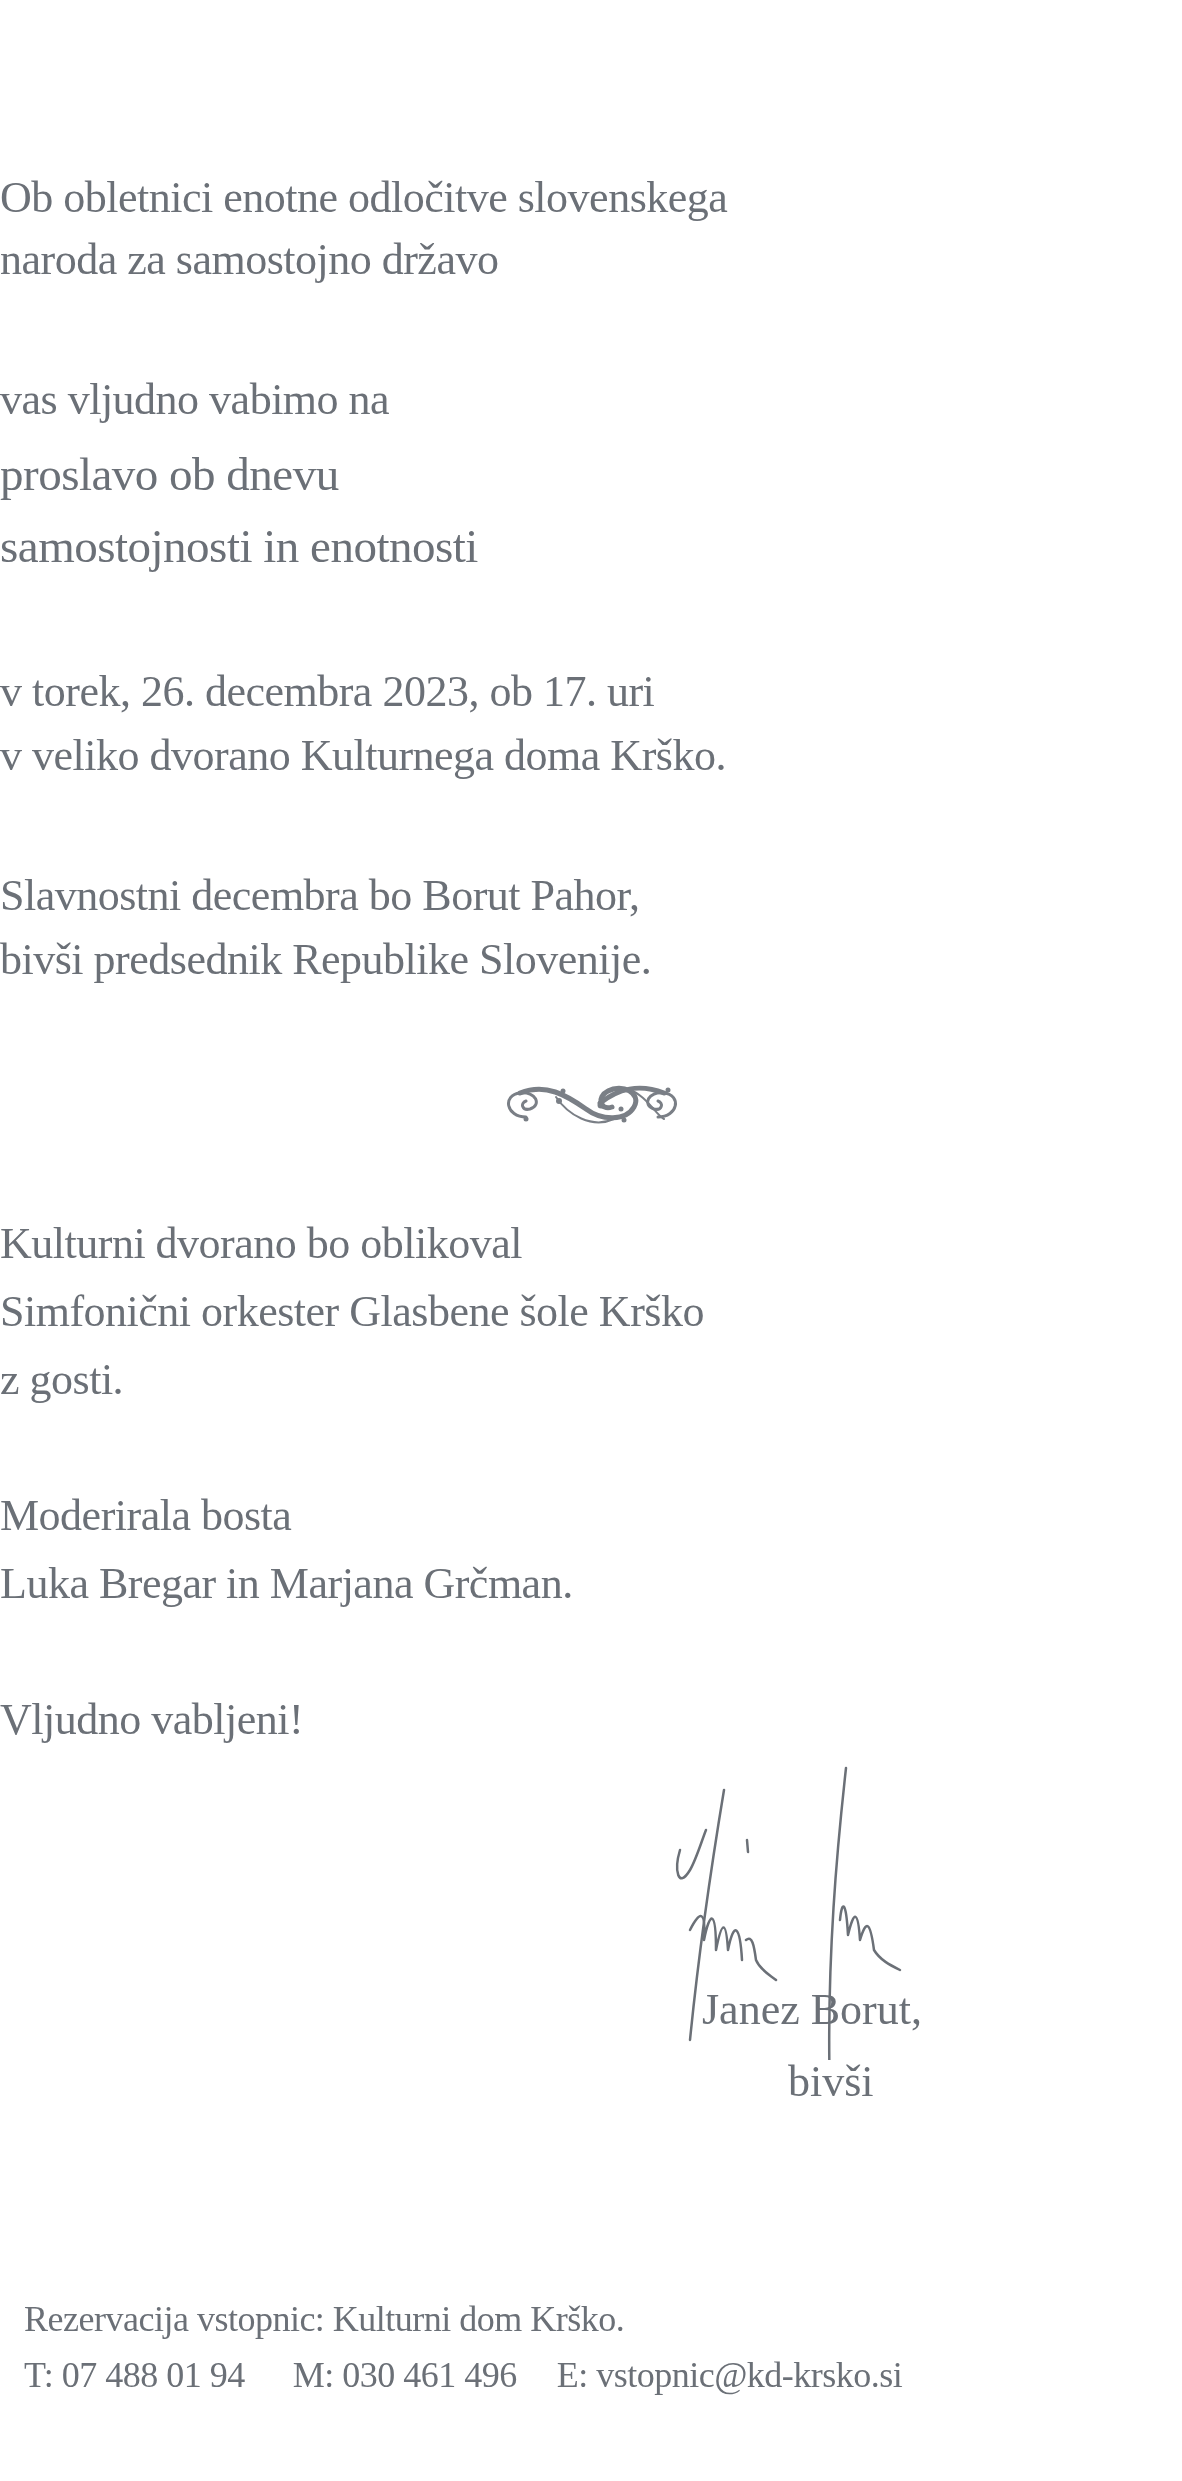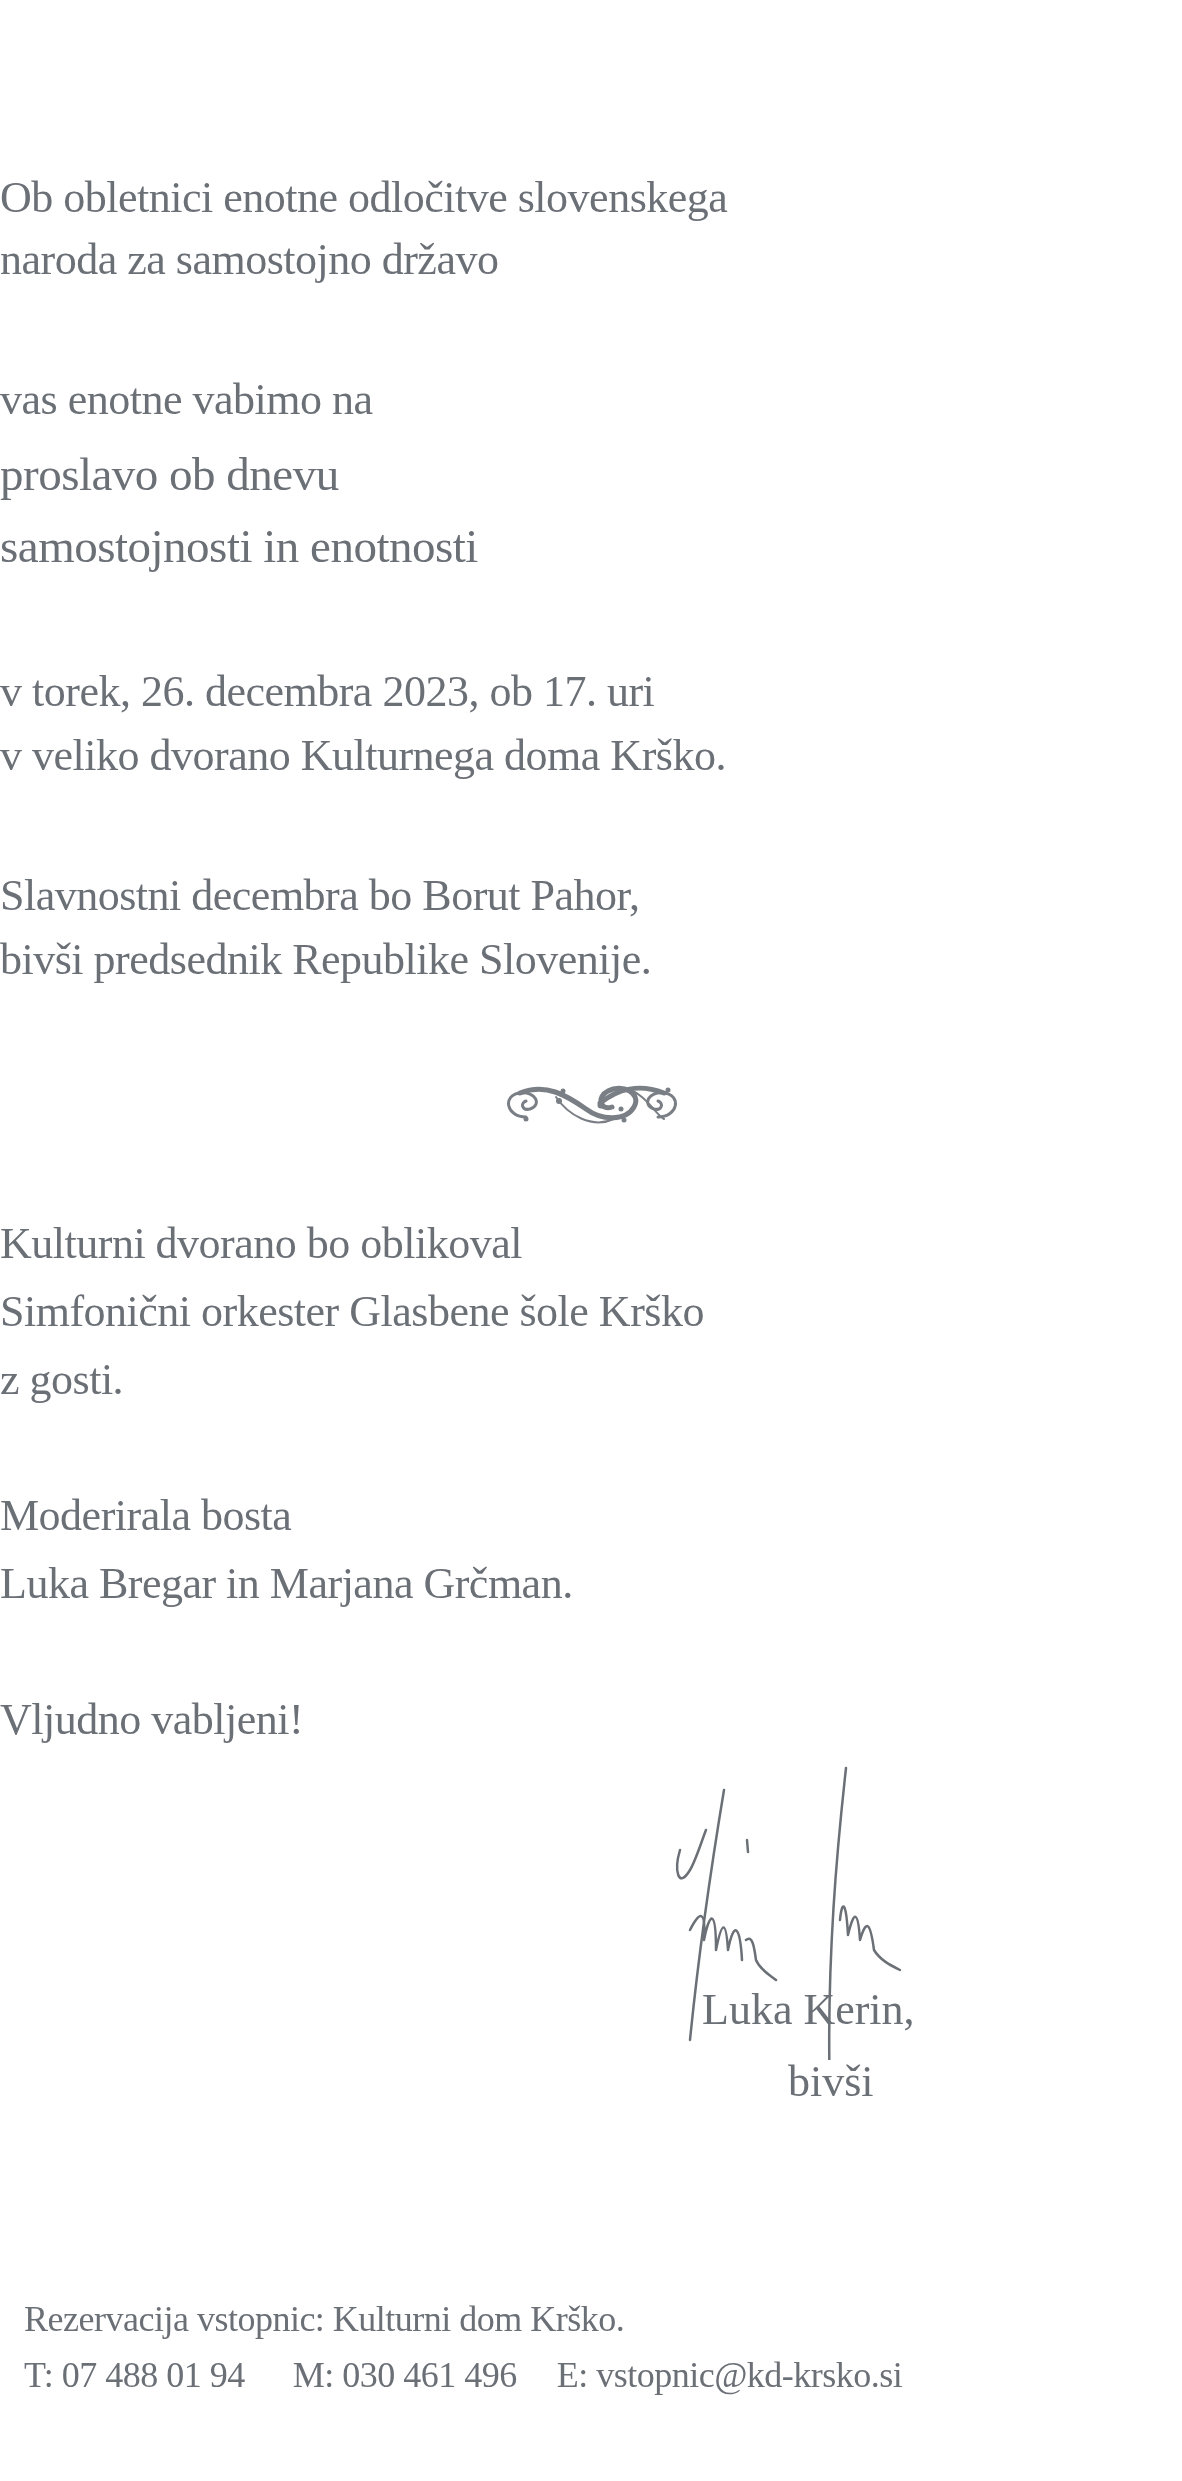--- a/index.html
+++ b/index.html
@@ -14,21 +14,21 @@
   .sig-name { position: absolute; font-size: 44px; line-height: 60px; white-space: nowrap; }
 </style>
 </head>
 <body>
 
 <div>
 
   <div class="line" style="top:168px">Ob obletnici enotne odločitve slovenskega</div>
   <div class="line" style="top:230px">naroda za samostojno državo</div>
 
-  <div class="line" style="top:370px">vas enotne vabimo na</div>
+  <div class="line" style="top:370px">vas vljudno vabimo na</div>
   <div class="line bold" style="top:444px">proslavo ob dnevu</div>
   <div class="line bold" style="top:516px">samostojnosti in enotnosti</div>
 
   <div class="line" style="top:662px">v torek, 26. decembra 2023, ob 17. uri</div>
   <div class="line" style="top:726px">v veliko dvorano Kulturnega doma Krško.</div>
 
   <div class="line" style="top:866px">Slavnostni decembra bo Borut Pahor,</div>
   <div class="line" style="top:930px">bivši predsednik Republike Slovenije.</div>
 
   <svg class="ornament" viewBox="0 0 192 60">
@@ -64,21 +64,21 @@
     <g fill="none" stroke="#6b7077" stroke-width="2.5" stroke-linecap="round" stroke-linejoin="round">
       <path d="M54 30 C44 90 30 180 20 280"></path>
       <path d="M10 90 C4 110 8 130 20 110 C26 100 32 80 36 70"></path>
       <path d="M20 170 C30 150 36 150 34 180 C40 150 46 150 46 190 C52 160 56 160 58 190 C64 160 70 165 72 200"></path>
       <path d="M76 180 C82 175 84 185 86 200 C90 210 100 215 106 220"></path>
       <path d="M77 80 L78 92"></path>
       <path d="M176 8 C168 80 156 200 160 335"></path>
       <path d="M170 160 C172 140 176 140 178 175 C184 150 188 150 190 180 C196 160 200 160 204 190 C210 200 220 205 230 210"></path>
     </g>
   </svg>
-  <div class="sig-name" style="left:702px; top:1980px">Luka Kerin,</div>
+  <div class="sig-name" style="left:702px; top:1980px">Janez Borut,</div>
   <div class="sig-name" style="left:788px; top:2052px">bivši</div>
 
   <div class="line small" style="top:2294px">Rezervacija vstopnic: Kulturni dom Krško.</div>
   <div class="line small" style="top:2350px">
     <span>T: 07 488 01 94</span><span style="display:inline-block;width:48px"></span><span>M: 030 461 496</span><span style="display:inline-block;width:40px"></span><span>E: vstopnic@kd-krsko.si</span>
   </div>
 
 </div>
 
 </body></html>

